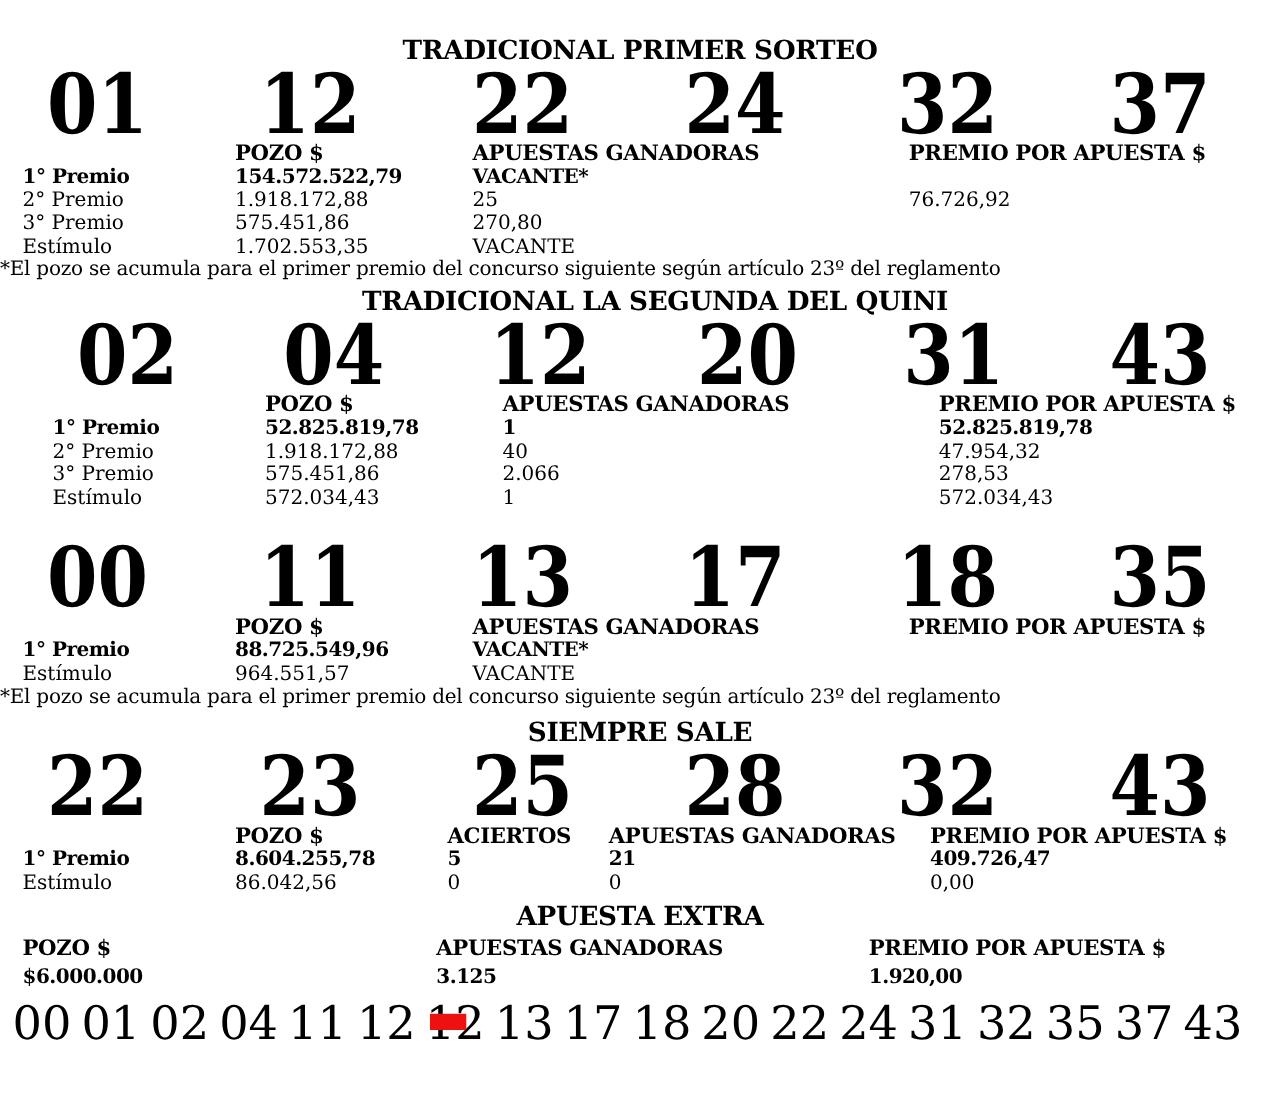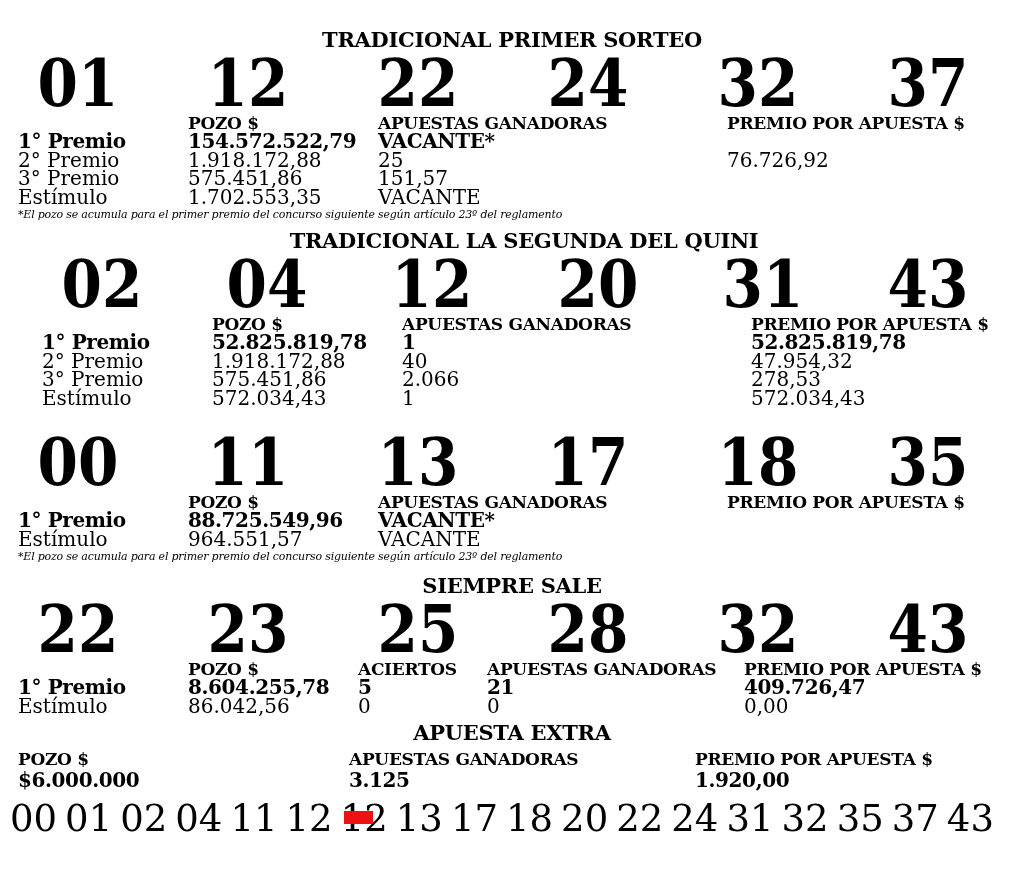--- a/index.html
+++ b/index.html
@@ -25,27 +25,27 @@
     font-size: 66px; font-weight: bold; line-height: 58px;
     transform: scaleX(0.88); transform-origin: center;
     white-space: nowrap;
   }
 
   .grid4 { display: grid; grid-template-columns: 170px 190px 349px 289px; padding-left: 18px; }
   .grid5 { display: grid; grid-template-columns: 170px 170px 129px 257px 276px; padding-left: 18px; }
   .grid3 { display: grid; grid-template-columns: 331px 346px 321px; padding-left: 18px; }
 
   .hdr  { font-weight: bold; font-size: 17px; line-height: 18px; margin-top: 2px; letter-spacing: -0.3px; }
-  .vals { font-size: 20px; }
+  .vals { font-size: 16px; }
   .row  { line-height: 18.5px; }
   .bold { font-weight: bold; letter-spacing: -0.4px; }
   .cl { text-align: left; }
   .cr { white-space: nowrap; }
 
-  .footnote { font-size: 11px; line-height: 18px; padding-left: 18px; letter-spacing: -0.2px; white-space: nowrap; font-style: italic; }
+  .footnote { font-size: 16px; line-height: 18px; letter-spacing: -0.2px; white-space: nowrap; }
 
   .s2 { margin-top: 3px; margin-left: 24px; }
   .s3 { margin-top: 26px; }
   .s4 { margin-top: 6px; }
   .s5 { margin-top: 4px; }
   .extra-vals { margin-top: 3px; line-height: 19px; }
   .extra-hdr  { margin-top: 3px; }
 
   .summary {
     display: flex; justify-content: space-between;
@@ -89,21 +89,21 @@
       </div>
       <div class="grid4 row">
         <div class="cl">2° Premio</div>
         <div class="cr">1.918.172,88</div>
         <div class="cr">25</div>
         <div class="cr">76.726,92</div>
       </div>
       <div class="grid4 row">
         <div class="cl">3° Premio</div>
         <div class="cr">575.451,86</div>
-        <div class="cr">151,57</div>
+        <div class="cr">270,80</div>
       </div>
       <div class="grid4 row">
         <div class="cl">Estímulo</div>
         <div class="cr">1.702.553,35</div>
         <div class="cr">VACANTE</div>
         <div class="cr"></div>
       </div>
     </div>
     <div class="footnote">*El pozo se acumula para el primer premio del concurso siguiente según artículo 23º del reglamento</div>
   </div>

